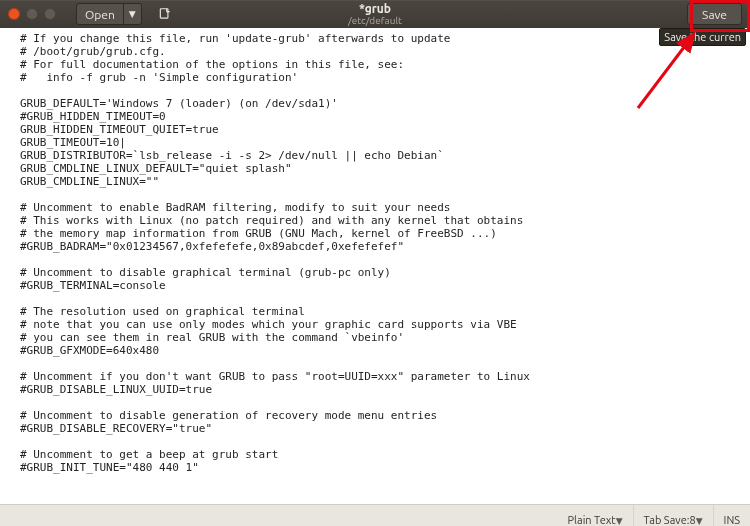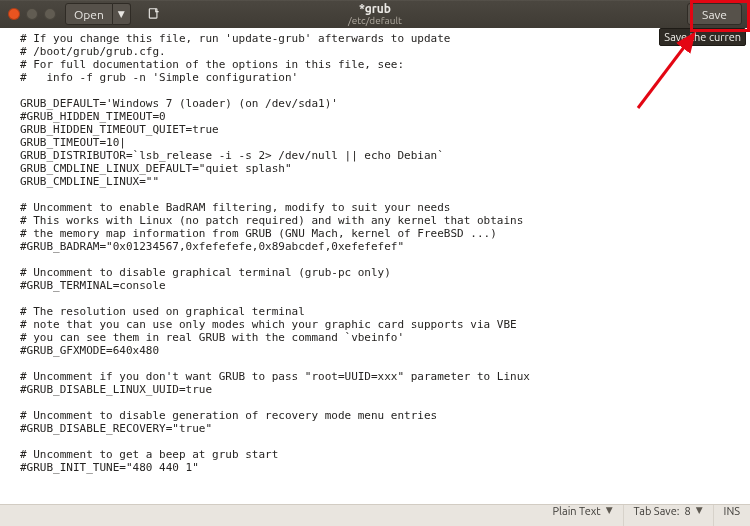--- a/index.html
+++ b/index.html
@@ -16,21 +16,21 @@
     font-size: 12px;
     position: relative;
     box-shadow: inset 0 1px 0 rgba(255,255,255,0.05);
   }
   .window-controls { display:flex; align-items:center; gap:6px; padding:0 8px; }
   .wbtn { width:12px; height:12px; border-radius:50%; display:inline-block; box-shadow: inset 0 0 0 1px rgba(0,0,0,.25);}
   .wbtn.close{ background:#e95420; }
   .wbtn.min{ background:#615c52; }
   .wbtn.max{ background:#615c52; }
   .open-btn {
-    margin-left:1px; height:22px; padding:0 8px;
+    margin-left:12px; height:22px; padding:0 8px;
     background:#56514a; border:1px solid #2f2b25; border-radius:3px 0 0 3px;
     display:flex; align-items:center; gap:6px; cursor:pointer;
     color:#e8e6e2; font-size:12px;
   }
   .open-drop {
     height:22px; width:18px; background:#56514a; border:1px solid #2f2b25; border-left:none;
     border-radius:0 3px 3px 0; display:flex; align-items:center; justify-content:center;
     color:#e8e6e2; font-size:9px; cursor:pointer;
   }
   .newtab-btn {
@@ -66,21 +66,21 @@
   }
 
   
   .statusbar {
     height:22px; border-top:1px solid #d2ccc3;
     background:#e9e5df; display:flex; align-items:center;
     font-size:11px; color:#3c3a36;
   }
   .statusbar .spacer{ flex:1; }
   .status-item {
-    padding:0 10px; height:100%; display:flex; align-items:flex-start; gap:5px;
+    padding:0 10px; height:100%; display:flex; align-items:flex-end; 
     border-left:1px solid #d7d2ca;
   }
   .status-item.first{ border-left:none;}
   .dd { font-size:9px; color:#5f5a52; }
 
   
   .anno-box {
     position:absolute; top:0px; right:0px; width:60px; height:32px;
     border:3px solid #e30613; z-index:10; pointer-events:none;
   }

